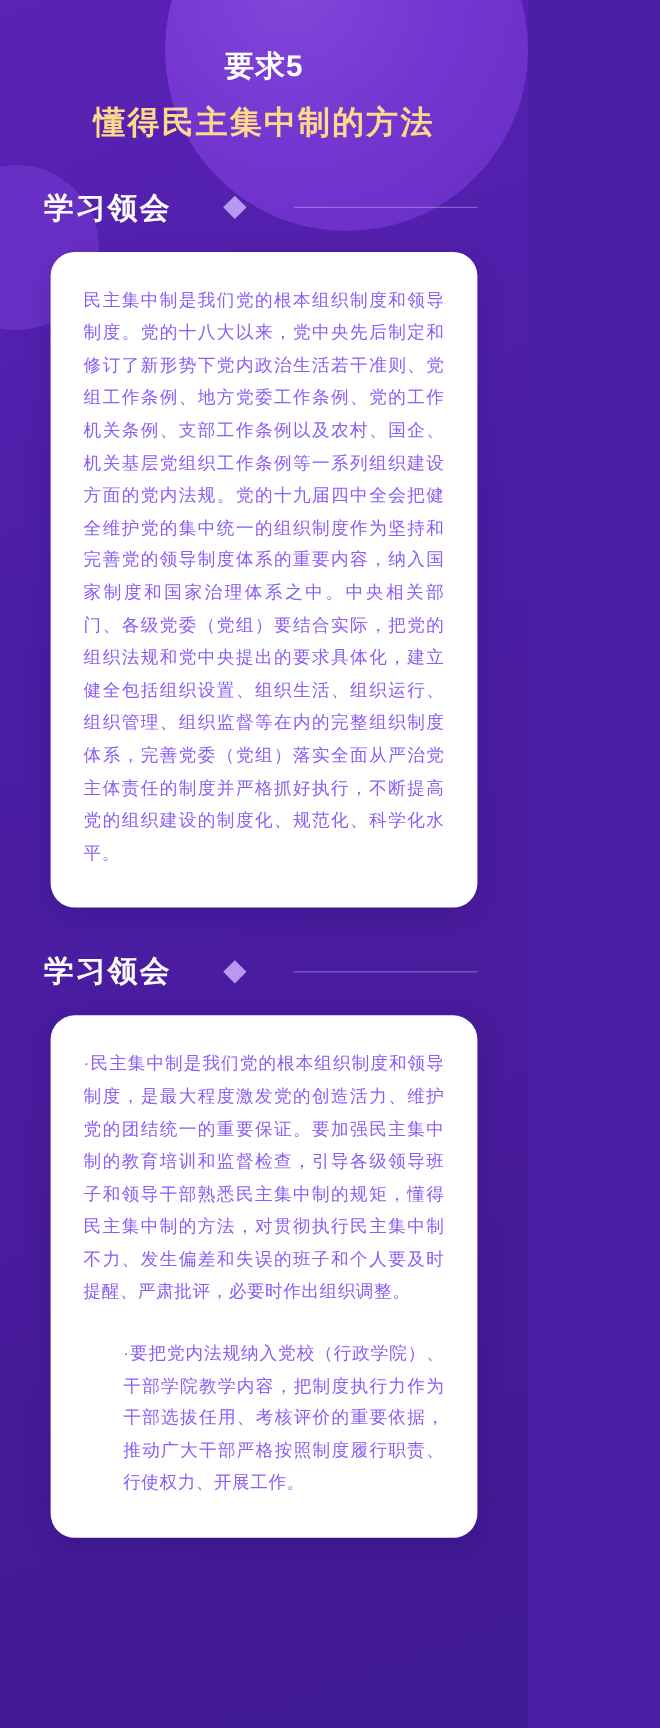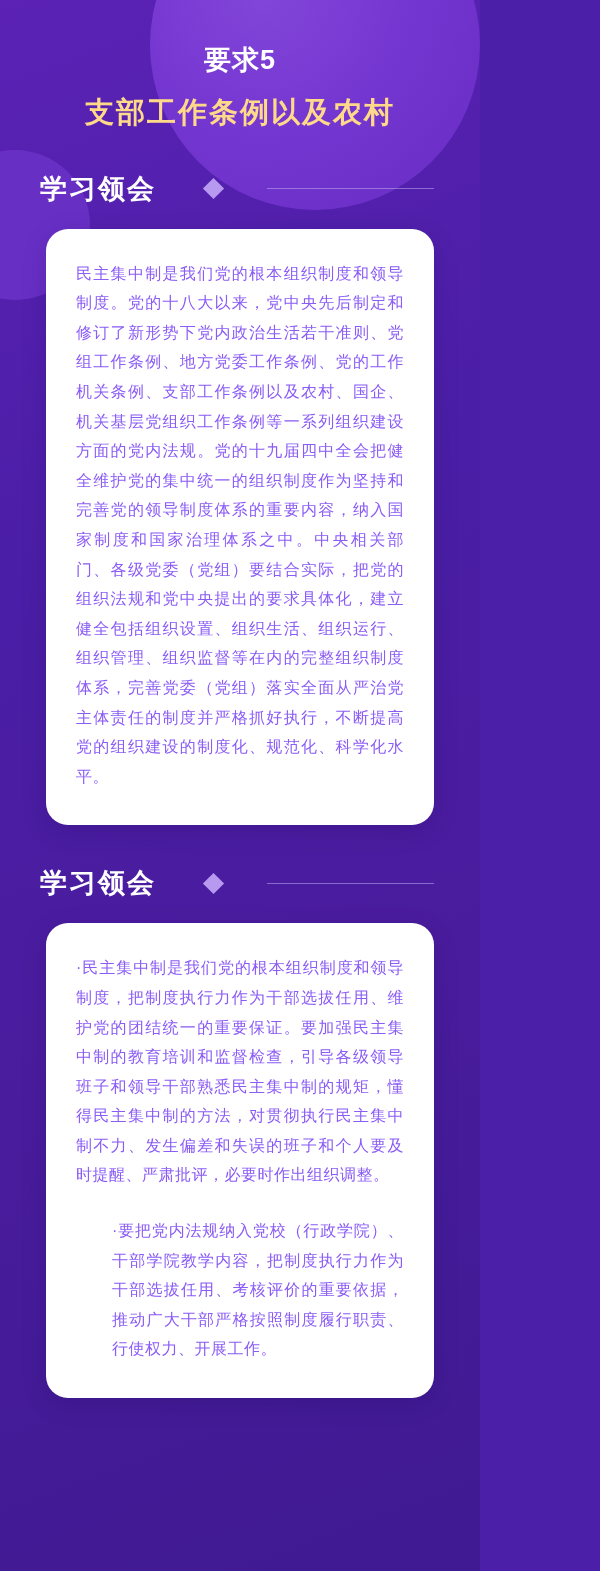--- a/index.html
+++ b/index.html
@@ -146,40 +146,40 @@
   <div class="deco deco-1"></div>
   <div class="deco deco-2"></div>
   <div class="deco deco-3"></div>
   <div class="deco deco-4"></div>
   <div class="deco deco-5"></div>
 
   <div class="content">
 
     <div class="header">
       <div class="req-label">要求5</div>
-      <div class="req-title">支部工作条例以及农村</div>
+      <div class="req-title">懂得民主集中制的方法</div>
     </div>
 
     <div class="section-head">
       <div class="section-title">学习领会</div>
       <div class="diamond"></div>
       <div class="rule"></div>
     </div>
 
     <div class="card">
       <p>民主集中制是我们党的根本组织制度和领导制度。党的十八大以来，党中央先后制定和修订了新形势下党内政治生活若干准则、党组工作条例、地方党委工作条例、党的工作机关条例、支部工作条例以及农村、国企、机关基层党组织工作条例等一系列组织建设方面的党内法规。党的十九届四中全会把健全维护党的集中统一的组织制度作为坚持和完善党的领导制度体系的重要内容，纳入国家制度和国家治理体系之中。中央相关部门、各级党委（党组）要结合实际，把党的组织法规和党中央提出的要求具体化，建立健全包括组织设置、组织生活、组织运行、组织管理、组织监督等在内的完整组织制度体系，完善党委（党组）落实全面从严治党主体责任的制度并严格抓好执行，不断提高党的组织建设的制度化、规范化、科学化水平。</p>
     </div>
 
     <div class="section-head">
       <div class="section-title">学习领会</div>
       <div class="diamond"></div>
       <div class="rule"></div>
     </div>
 
     <div class="card">
-      <p>·民主集中制是我们党的根本组织制度和领导制度，把制度执行力作为干部选拔任用、维护党的团结统一的重要保证。要加强民主集中制的教育培训和监督检查，引导各级领导班子和领导干部熟悉民主集中制的规矩，懂得民主集中制的方法，对贯彻执行民主集中制不力、发生偏差和失误的班子和个人要及时提醒、严肃批评，必要时作出组织调整。</p>
+      <p>·民主集中制是我们党的根本组织制度和领导制度，是最大程度激发党的创造活力、维护党的团结统一的重要保证。要加强民主集中制的教育培训和监督检查，引导各级领导班子和领导干部熟悉民主集中制的规矩，懂得民主集中制的方法，对贯彻执行民主集中制不力、发生偏差和失误的班子和个人要及时提醒、严肃批评，必要时作出组织调整。</p>
       <p>·要把党内法规纳入党校（行政学院）、干部学院教学内容，把制度执行力作为干部选拔任用、考核评价的重要依据，推动广大干部严格按照制度履行职责、行使权力、开展工作。</p>
     </div>
 
     <div class="spacer-bottom"></div>
 
   </div>
 </div>
 
 </body></html>

